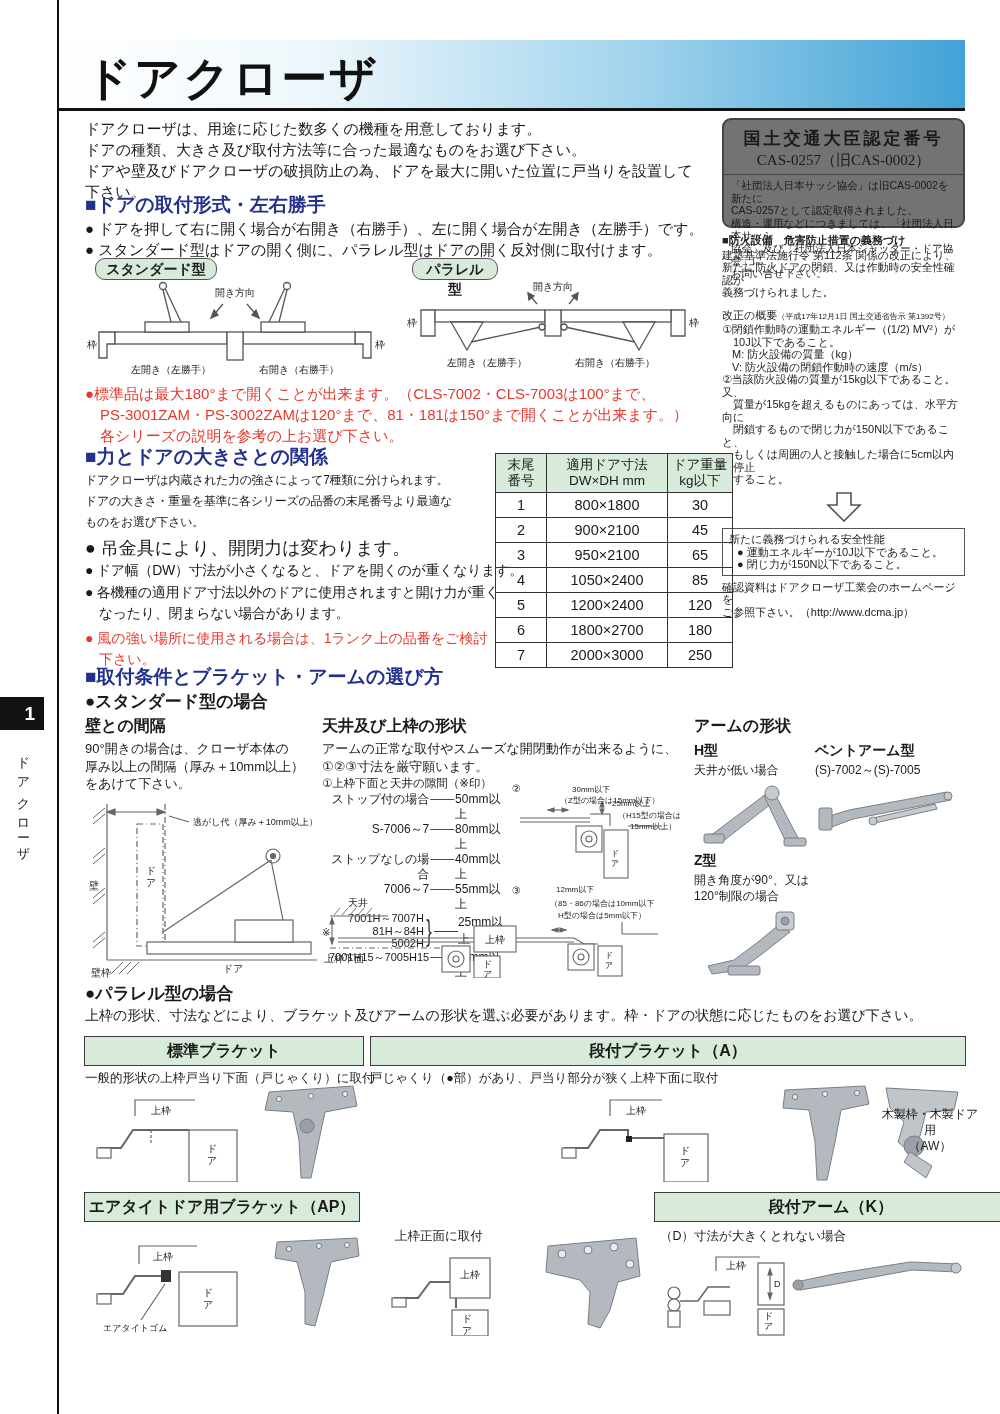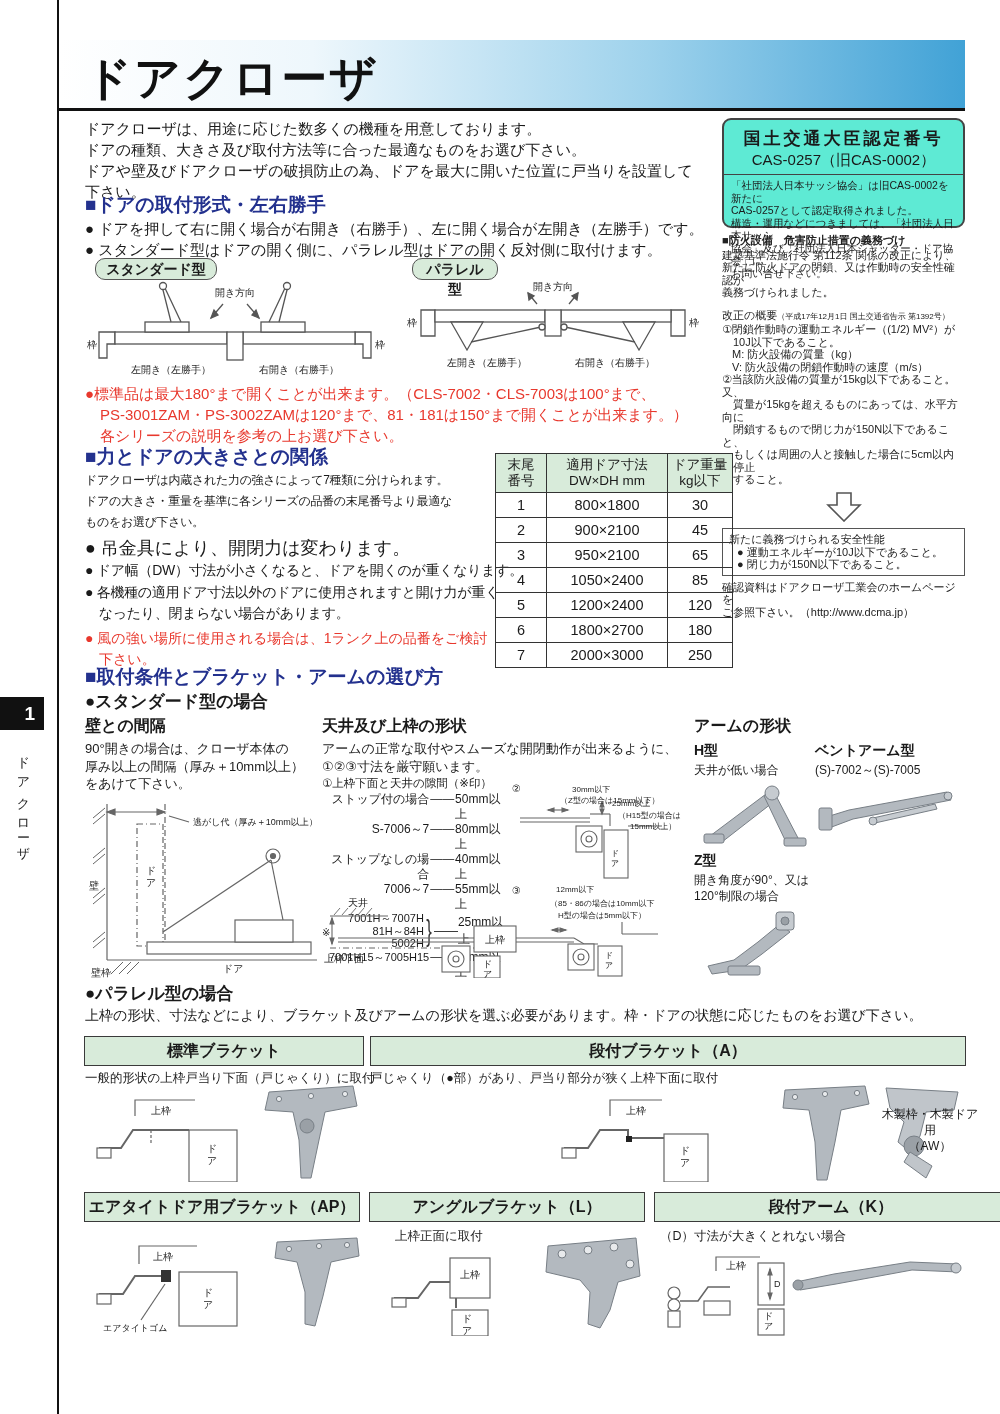--- a/index.html
+++ b/index.html
@@ -19,23 +19,23 @@
   .header-band h1{margin:0;padding:8px 0 0 26px;font-size:46px;font-weight:bold;color:#111;letter-spacing:2px;}
   .intro{left:85px;top:118px;width:620px;font-size:15px;line-height:21px;}
   
   .h-blue{color:#23318e;font-weight:bold;font-size:19px;}
   .bullet15{font-size:15px;line-height:21px;}
   .red{color:#e8382d;}
   
   .pill{background:#d8ebda;border:1.5px solid #555;border-radius:10px;font-size:14px;font-weight:bold;
         text-align:center;line-height:20px;height:22px;box-sizing:border-box;padding:0 10px;}
   
-  .cert-box{left:722px;top:118px;width:243px;height:110px;border:2px solid #444;border-radius:9px;box-sizing:border-box;background:#5eead4;}
+  .cert-box{left:722px;top:118px;width:243px;height:110px;border:2px solid #444;border-radius:9px;box-sizing:border-box;background:#737373;}
   .cert-title{font-size:17px;font-weight:bold;text-align:center;letter-spacing:3px;margin-top:7px;}
-  .cert-number{font-size:15px;text-align:center;margin-top:1px;padding-bottom:4px;border-bottom:1.5px solid #444;}
+  .cert-number{font-size:15px;text-align:center;margin-top:1px;padding-bottom:4px;border-bottom:1.5px solid #444;font-family:Liberation Serif, serif;}
   .cert-body{font-size:10.5px;line-height:12.5px;padding:4px 7px 0 7px;}
   .fire{left:722px;top:234px;width:243px;font-size:11px;line-height:12.5px;color:#222;}
   .fire .hd{font-weight:bold;}
   .safety-box{border:1.5px solid #555;padding:4px 6px;margin-top:4px;}
   .small-note{font-size:8px;}
   
   .dtable{left:495px;top:453px;border-collapse:collapse;border-radius:8px;}
   .dtable th,.dtable td{border:1.5px solid #333;font-weight:normal;}
   .dtable th{background:#d8ebda;font-size:13.5px;line-height:16px;white-space:pre-line;padding:3px 4px;}
   .dtable td{font-size:14.5px;text-align:center;height:24px;padding:0 6px;}
@@ -496,21 +496,20 @@
     <g fill="#c0c5ca" stroke="#787f86" stroke-width="1">
       <polygon points="6,6 78,10 74,28 46,30 40,54 30,70 18,60 24,40 10,26"></polygon>
       <circle cx="34" cy="64" r="10" fill="#9aa0a6"></circle>
       <polygon points="30,70 52,84 46,96 24,80"></polygon>
     </g>
   </svg>
   <div class="abs pre" style="left:880px;top:1106px;width:100px;font-size:12px;line-height:16px;text-align:center;">木製枠・木製ドア用
 （AW）</div>
 
   <div class="abs gbar" style="left:84px;top:1192px;width:276px;">エアタイトドア用ブラケット（AP）</div>
-  <div class="abs gbar" style="left:369px;top:1192px;width:276px;">アングルブラケット（L）</div>
   <div class="abs gbar" style="left:654px;top:1192px;width:354px;">段付アーム（K）</div>
   <div class="abs cap" style="left:395px;top:1228px;">上枠正面に取付</div>
   <div class="abs cap" style="left:660px;top:1228px;">（D）寸法が大きくとれない場合</div>
 
   <svg class="abs" style="left:95px;top:1230px;" width="160" height="105" viewBox="0 0 160 105">
     <g stroke="#666" fill="none" stroke-width="1.2">
       <path d="M44,34 v-18 h58"></path>
       <path d="M4,64 h24 l12,-18 h36" stroke-width="2"></path>
       <rect x="2" y="64" width="14" height="10" fill="#fff"></rect>
       <rect x="84" y="42" width="58" height="54" fill="#fff"></rect>

